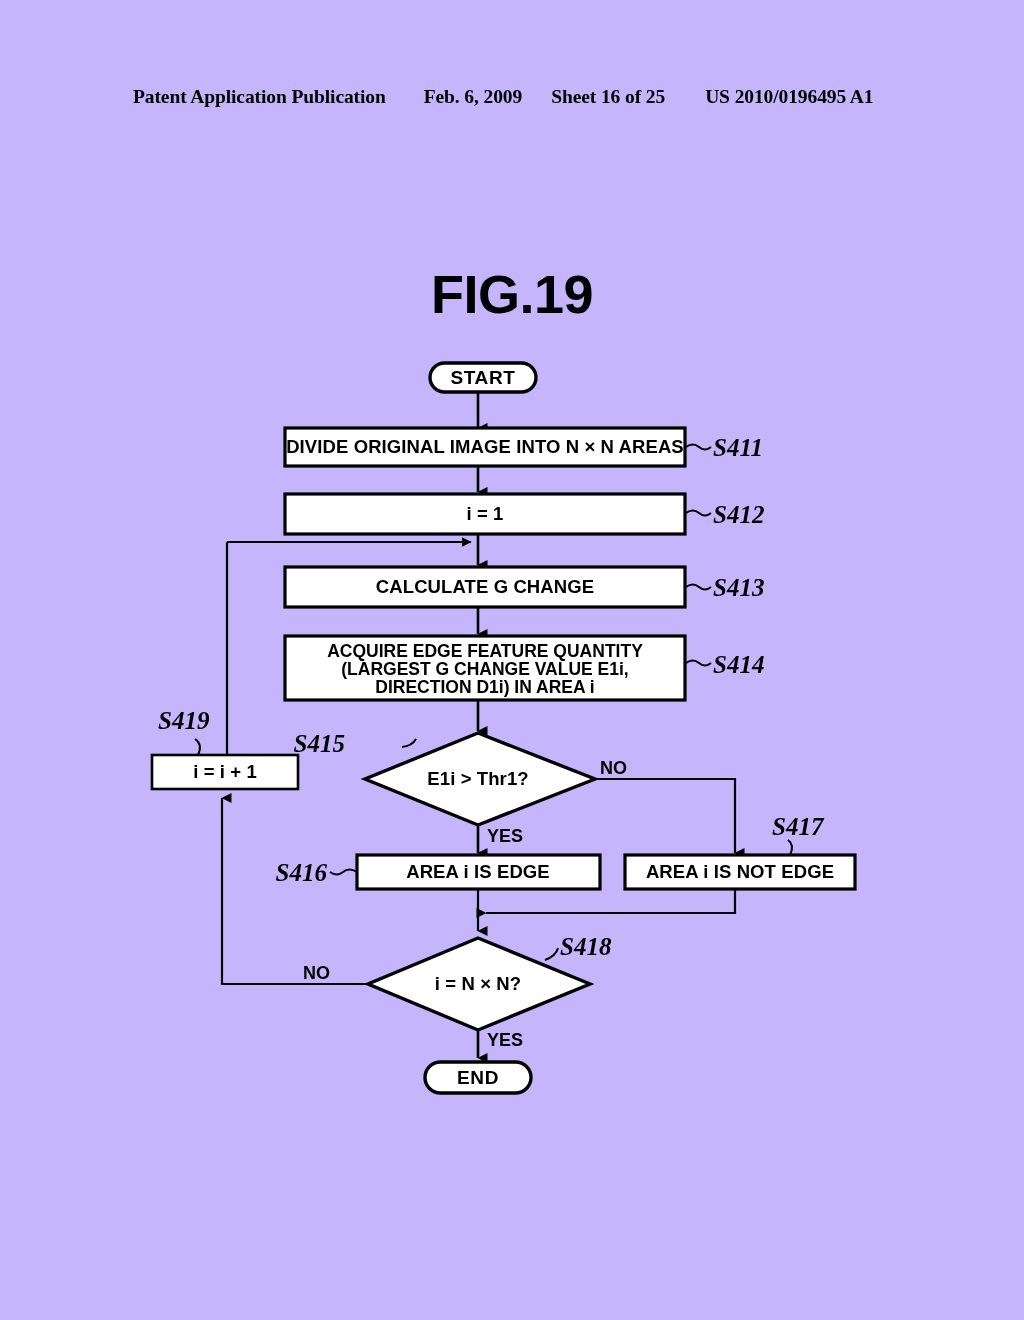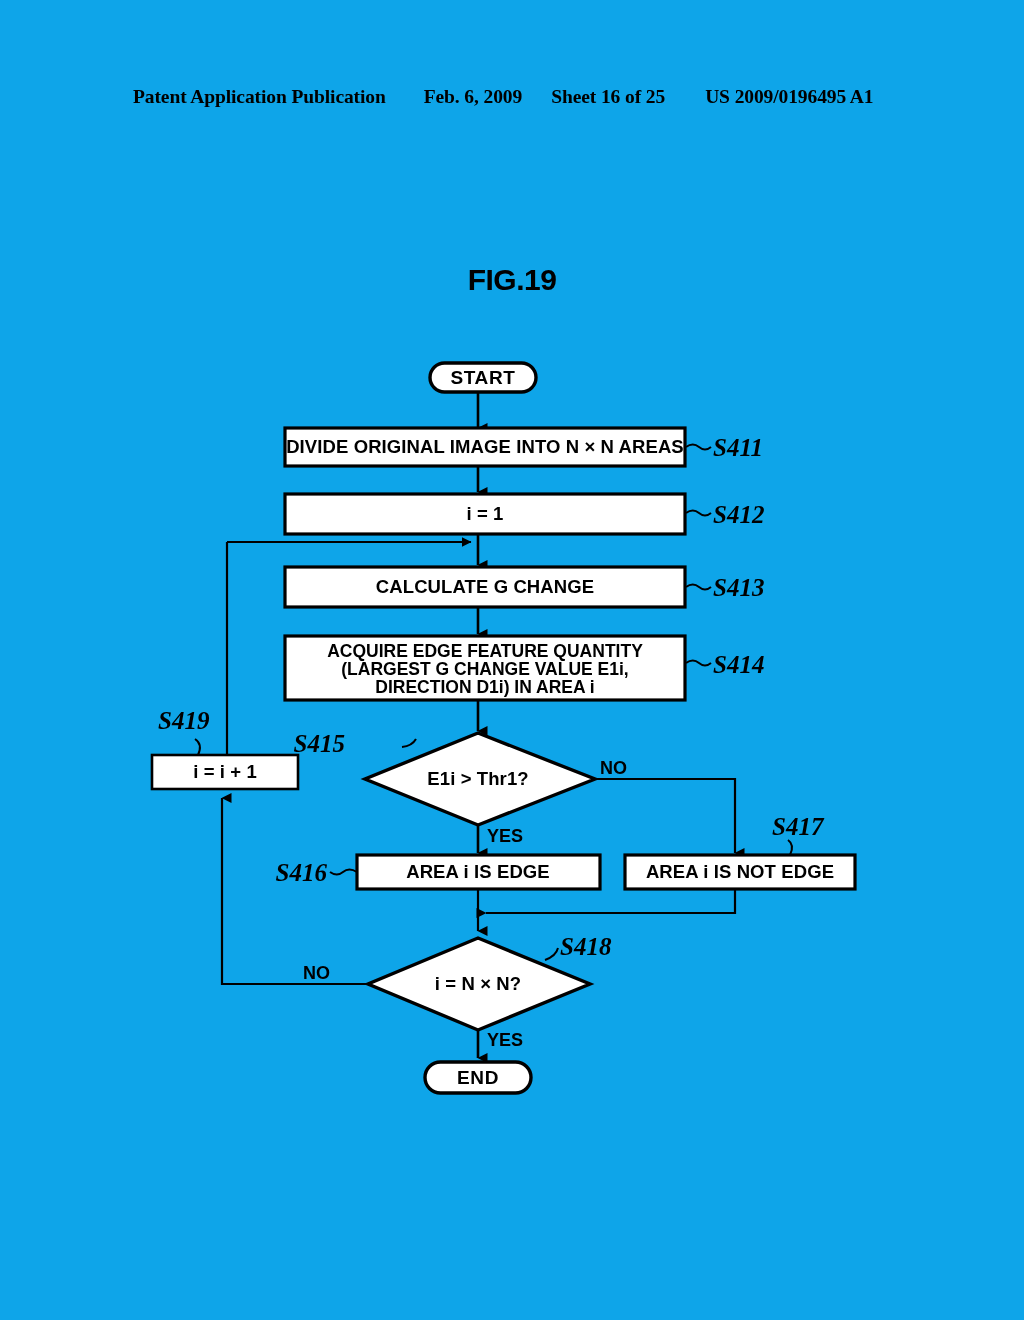--- a/index.html
+++ b/index.html
@@ -12,21 +12,21 @@
     height: 1320px;
     font-family: "Liberation Sans", sans-serif;
     color: #000000;
     overflow: hidden;
     position: relative;
   }
   #page {
     position: relative;
     width: 1024px;
     height: 1320px;
-    background: #0ea5e9;
+    background: #c4b5fd;
   }
   
   #patent-header {
     position: absolute;
     top: 86px;
     left: 133px;
     width: 760px;
     height: 26px;
     font-family: "Liberation Serif", serif;
     font-weight: bold;
@@ -43,21 +43,21 @@
 
   
   #fig-title {
     position: absolute;
     top: 263px;
     left: 0;
     width: 1024px;
     text-align: center;
     font-family: "Liberation Sans", sans-serif;
     font-weight: bold;
-    font-size: 30px;
+    font-size: 54px;
     letter-spacing: -0.5px;
   }
 
   
   #flowchart {
     position: absolute;
     top: 0;
     left: 0;
     width: 1024px;
     height: 1320px;
@@ -139,21 +139,21 @@
 </style>
 </head>
 <body>
 
 <div id="page">
 
   <div id="patent-header">
     <span class="hdr-pub">Patent Application Publication</span>
     <span class="hdr-date">Feb. 6, 2009</span>
     <span class="hdr-sheet">Sheet 16 of 25</span>
-    <span class="hdr-number">US 2009/0196495 A1</span>
+    <span class="hdr-number">US 2010/0196495 A1</span>
   </div>
 
   <div id="fig-title">FIG.19</div>
 
   <svg id="flowchart" viewBox="0 0 1024 1320">
     <defs>
       <marker id="arrowDown" markerWidth="12" markerHeight="12" refX="5" refY="9.5" orient="auto" markerUnits="userSpaceOnUse">
         <path d="M0,0 L10,0 L5,10 Z" fill="#000000"></path>
       </marker>
       <marker id="arrowUp" markerWidth="12" markerHeight="12" refX="5" refY="0.5" orient="auto" markerUnits="userSpaceOnUse">

